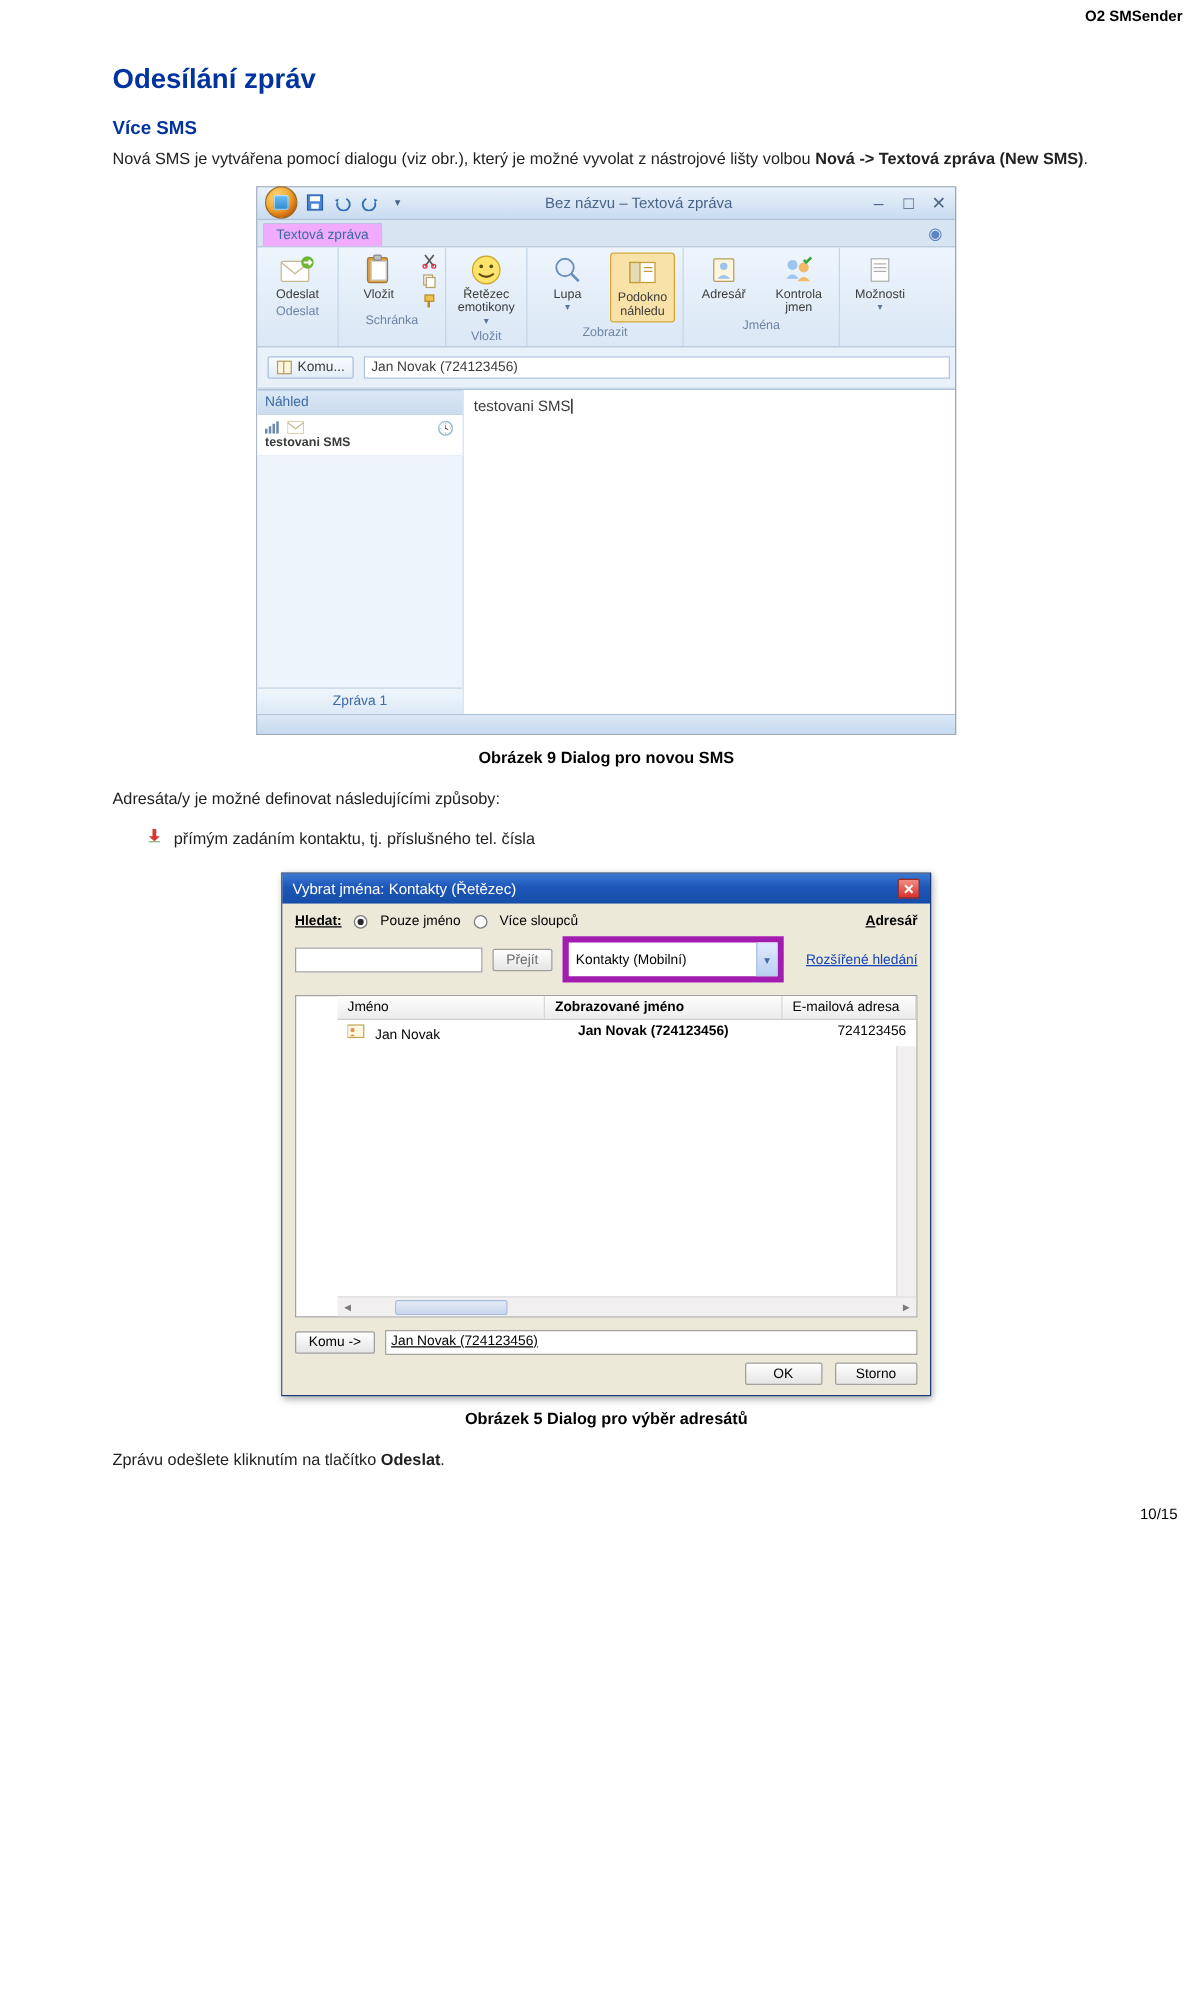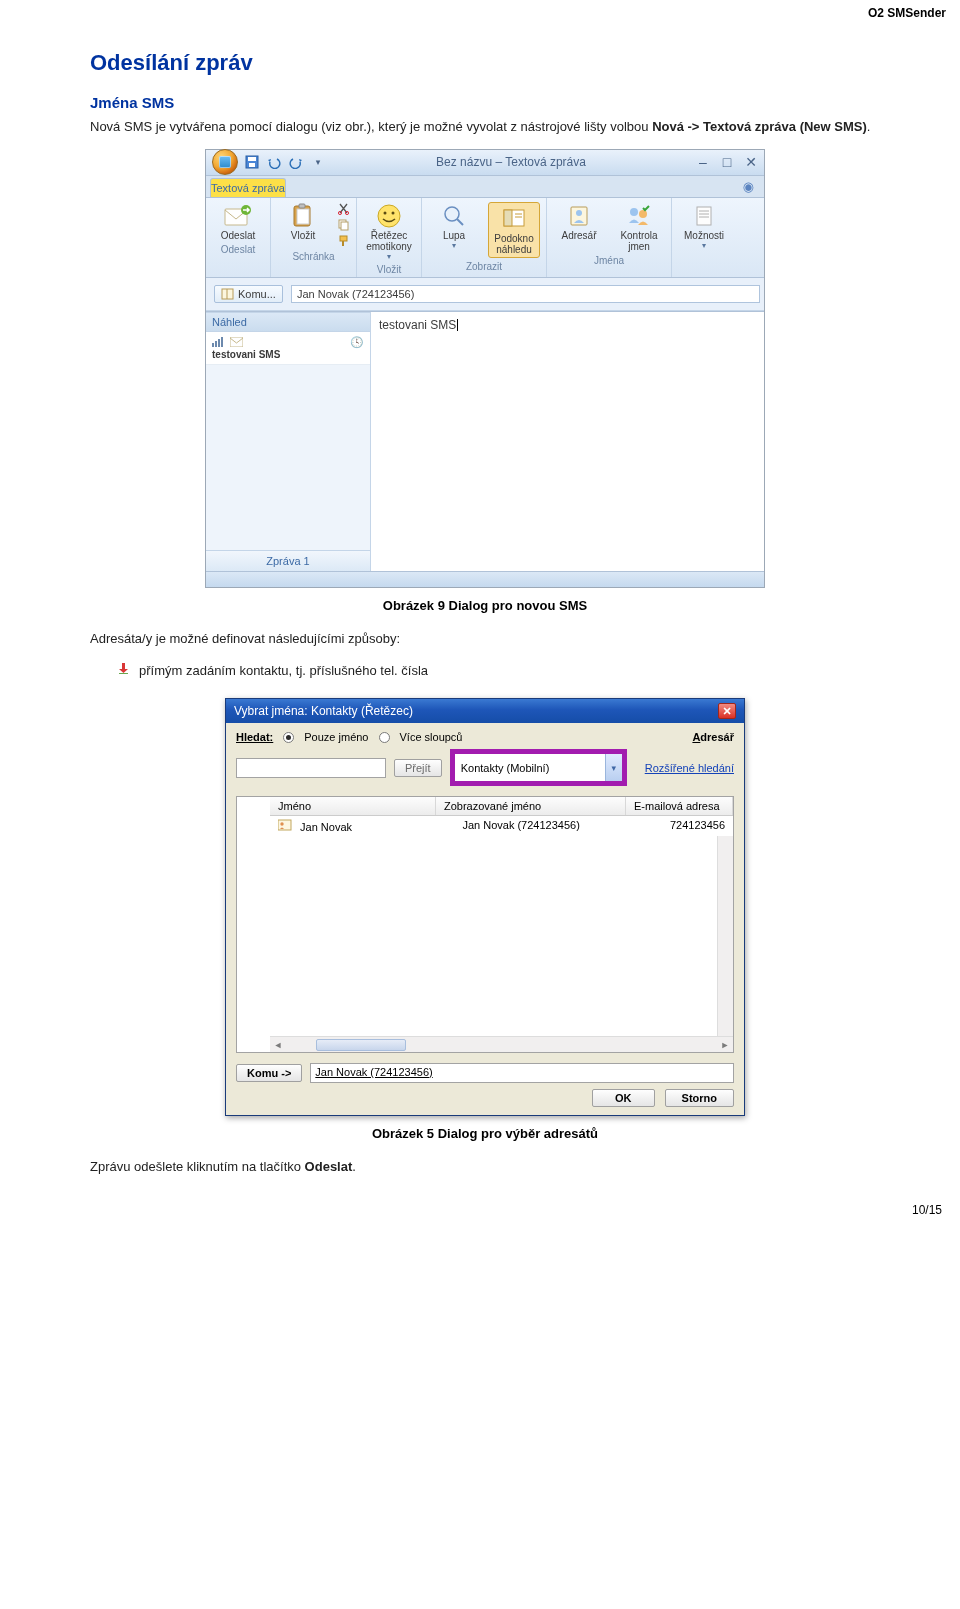--- a/index.html
+++ b/index.html
@@ -113,24 +113,24 @@
   .winbtns span { width:14px;text-align:center;}
 
   .fig4 .tabrow {
     height: 22px;
     background:#d7e4f2;
     display:flex;align-items:flex-end;
     padding:0 4px;
     border-bottom:1px solid #b0c2d8;
   }
   .fig4 .tab {
-    padding:3px 0;
+    padding:3px 10px;
     font-size:11px;
     color:#3c6aa5;
-    background:#fde047;
+    background:#f0abfc;
     border:1px solid #b0c2d8;
     border-bottom:none;
     border-radius:3px 3px 0 0;
   }
   .fig4 .helpbtn { margin-left:auto;color:#5b84c0;font-size:13px;padding:0 6px 3px 0;}
 
   .fig4 .ribbon {
     display:flex;
     background:linear-gradient(#eef5fd,#dae7f5);
     border-bottom:1px solid #b0c2d8;
@@ -184,48 +184,48 @@
   .closebox { width:18px;height:16px;background:linear-gradient(#f28b82,#d93025);border:1px solid #a1261b;border-radius:2px;display:flex;align-items:center;justify-content:center;color:#fff;font-size:11px;font-weight:bold;}
   .fig5 .dlgbody { padding:8px 10px;background:#ece9d8;}
   .searchrow { display:flex;align-items:center;gap:10px;font-size:11px;}
   .searchrow .lbl { font-weight:bold;}
   .radio { width:11px;height:11px;border:1px solid #7a7a7a;border-radius:50%;display:inline-flex;align-items:center;justify-content:center;background:#fff;}
   .radio.sel::after{content:"";width:5px;height:5px;background:#2b2b2b;border-radius:50%;}
   .abooklbl { margin-left:auto;font-weight:bold;}
   .row2 { display:flex;align-items:center;gap:8px;margin-top:6px;}
   .txt { background:#fff;border:1px solid #a3a3a3;height:20px;padding:2px 4px;}
   .btn { background:linear-gradient(#fefefe,#e5e5e5);border:1px solid #a0a0a0;border-radius:2px;padding:2px 10px;color:#6a6a6a;}
-  .btn.enabled { color:#000;font-weight:bold;}
+  .btn.enabled { color:#000;}
   .combo { background:#fff;border:5px solid #a21caf;height:37px;display:flex;align-items:center;padding:0 0 0 6px;flex:1;}
   .combo .arrow { margin-left:auto;width:17px;height:100%;background:linear-gradient(#dfeaff,#b9cff0);border-left:1px solid #9ab5dc;display:flex;align-items:center;justify-content:center;color:#4068a6;font-size:9px;}
   .link { color:#1442b8;text-decoration:underline;margin-left:10px;cursor:default;}
   .listbox { margin-top:10px;background:#fff;border:1px solid #a3a3a3;padding-left:33px;}
   .lhdr { display:flex;background:linear-gradient(#fdfdfd,#ececec);border-bottom:1px solid #ccc;font-size:11px;}
   .lhdr div { padding:3px 8px;border-right:1px solid #d8d8d8;}
   .lrow { display:flex;font-size:11px;gap:24px;}
   .lrow div { padding:3px 8px;}
   .lrow.sel { background:#fff;}
-  .col1{width:166px;} .col2{width:190px;} .col3{flex:1;}
+  .col1{width:166px;} .col2{width:190px;font-weight:bold;} .col3{flex:1;}
   .contact-ico { display:inline-flex;width:14px;height:12px;margin-right:5px;}
   .emptylist { height:200px;position:relative;}
   .scrolltrack { position:absolute;right:0;top:0;bottom:0;width:16px;background:#f1efef;border-left:1px solid #ddd;}
   .hscroll { height:16px;background:#f1efef;border-top:1px solid #ddd;display:flex;align-items:center;}
   .hscroll .thumb { margin-left:30px;width:90px;height:12px;background:linear-gradient(#e6ecf7,#c8d6ec);border:1px solid #a8bedd;border-radius:2px;}
   .hscroll .ar { width:16px;text-align:center;color:#7b7b7b;font-size:9px;}
   .komu-row { display:flex;align-items:center;gap:8px;margin:10px 0 6px 0;}
   .btnrow { display:flex;gap:10px;justify-content:flex-end;margin-top:6px;}
 </style>
 </head>
 <body>
 
 <div class="page">
   <div class="top-right">O2 SMSender</div>
 
   <h1 class="section">Odesílání zpráv</h1>
-  <h2 class="subsection">Jména SMS</h2>
+  <h2 class="subsection">Více SMS</h2>
 
   <p class="body">
     <span>Nová SMS je vytvářena pomocí dialogu (viz obr.), který je možné vyvolat z nástrojové lišty volbou </span><span class="bold">Nová -&gt; Textová zpráva (New SMS)</span><span>.</span>
   </p>
 
   <div class="fig4">
     <div class="titlebar">
       <div class="orb">
           <div class="orb-inner"></div>
         </div>

